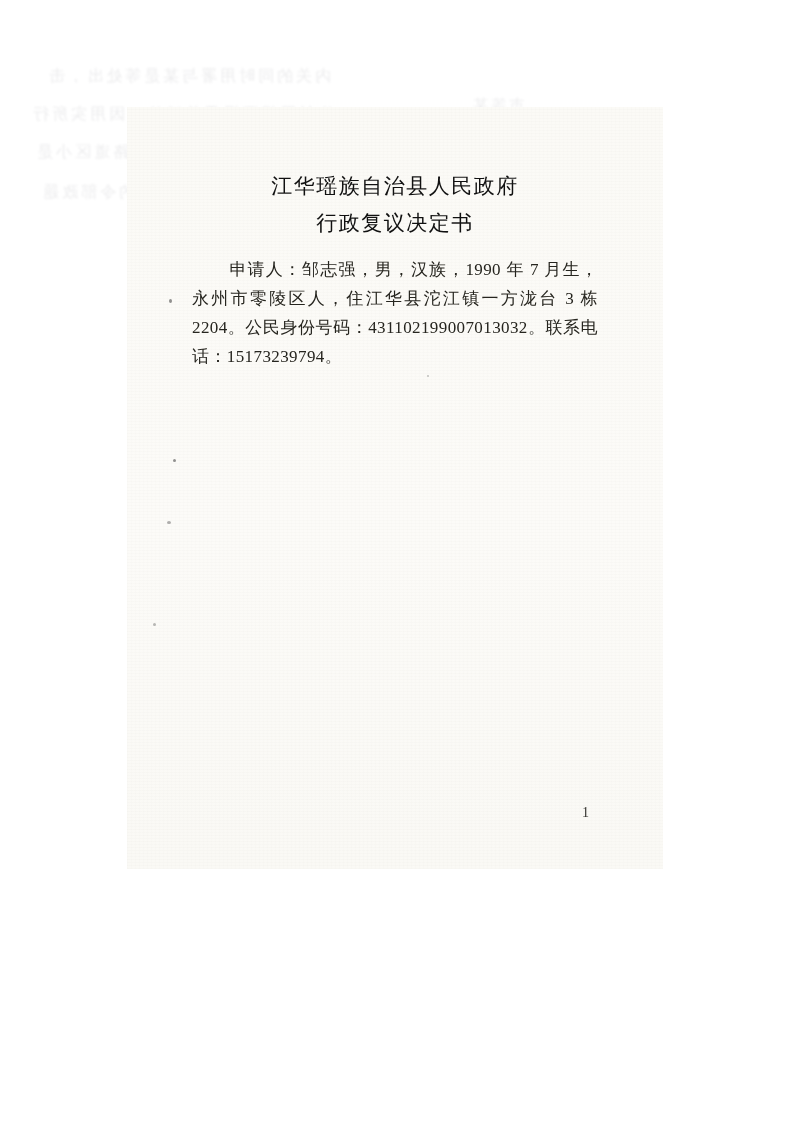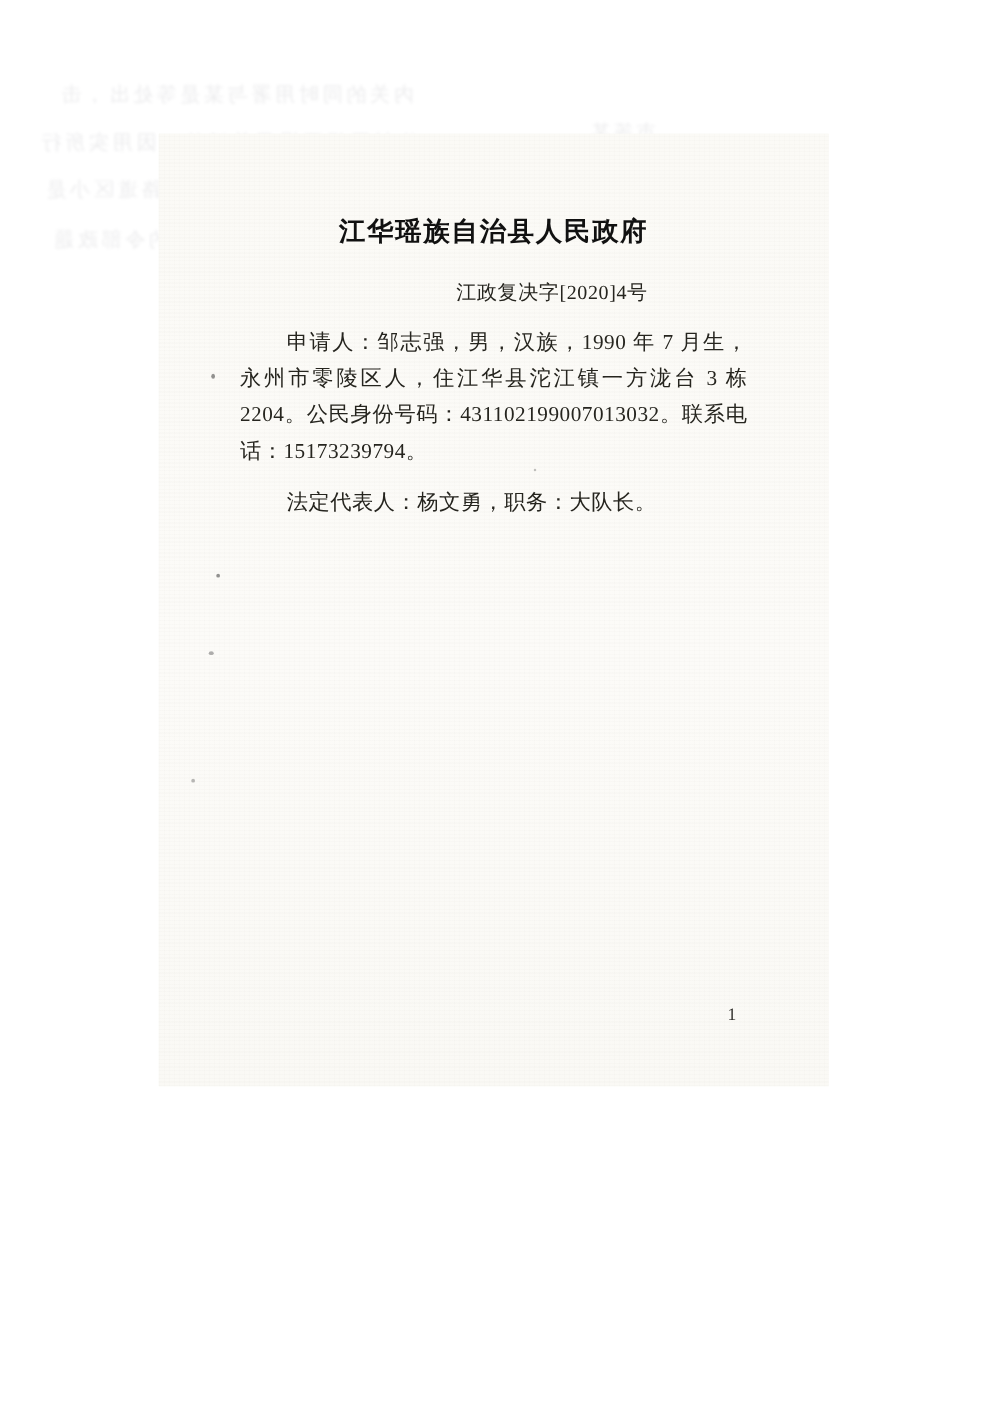--- a/index.html
+++ b/index.html
@@ -80,21 +80,21 @@
     position: absolute;
     left: 53px;
     top: 0;
     width: 430px;
     color: #1f1e1c;
   }
   .doc-title {
     margin-top: 60px;
     text-align: center;
     font-family: "Liberation Sans", "DejaVu Sans", sans-serif;
-    font-weight: 700;
+    font-weight: 400;
     font-size: 21px;
     line-height: 37px;
     letter-spacing: 1.5px;
     color: #111;
   }
   .doc-number {
     margin-top: 20px;
     padding-left: 185px;
     font-size: 16px;
     letter-spacing: 0.5px;
@@ -157,30 +157,29 @@
   <span class="speck s1"></span>
   <span class="speck s2"></span>
   <span class="speck s3"></span>
   <span class="speck s4"></span>
   <span class="speck s5"></span>
 
   <div class="content">
 
     <div class="doc-title">
       <div>江华瑶族自治县人民政府</div>
+      <div>行政复议决定书</div>
     </div>
 
-    <div class="doc-number">江政复决字[2020]4号</div>
 
     <div class="body-text">
 
         <p class="para">申请人：邹志强，男，汉族，1990 年 7 月生，永州市零陵区人，住江华县沱江镇一方泷台 3 栋 2204。公民身份号码：431102199007013032。联系电话：15173239794。</p>
 
 
-        <p class="para">法定代表人：杨文勇，职务：大队长。</p>
 
 
       </div>
 
   </div>
 
   <div class="page-number">1</div>
 </div>
 
 </body></html>

